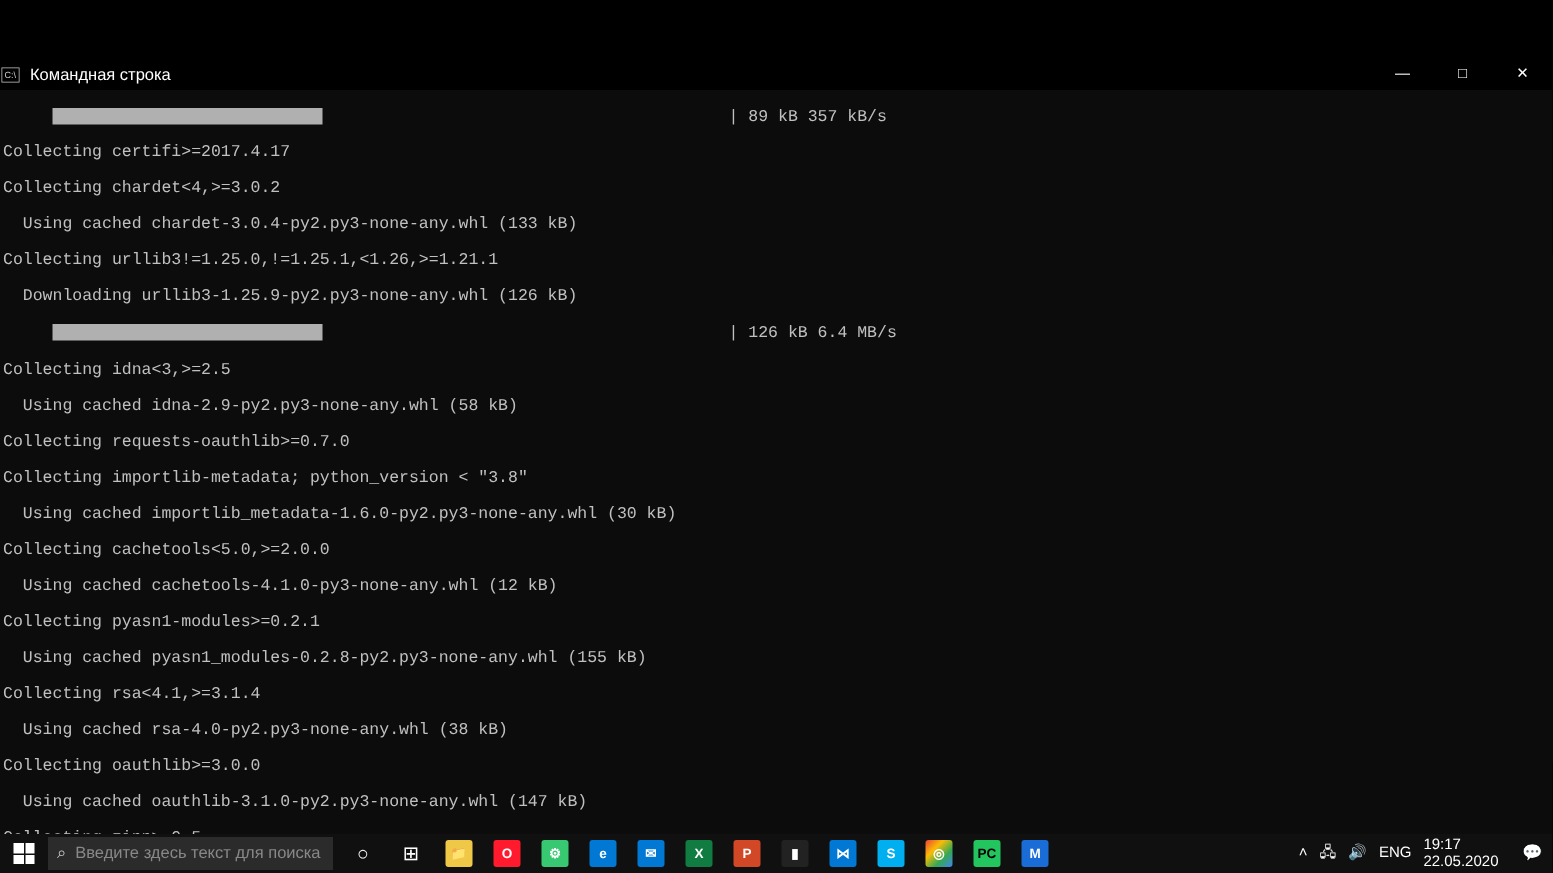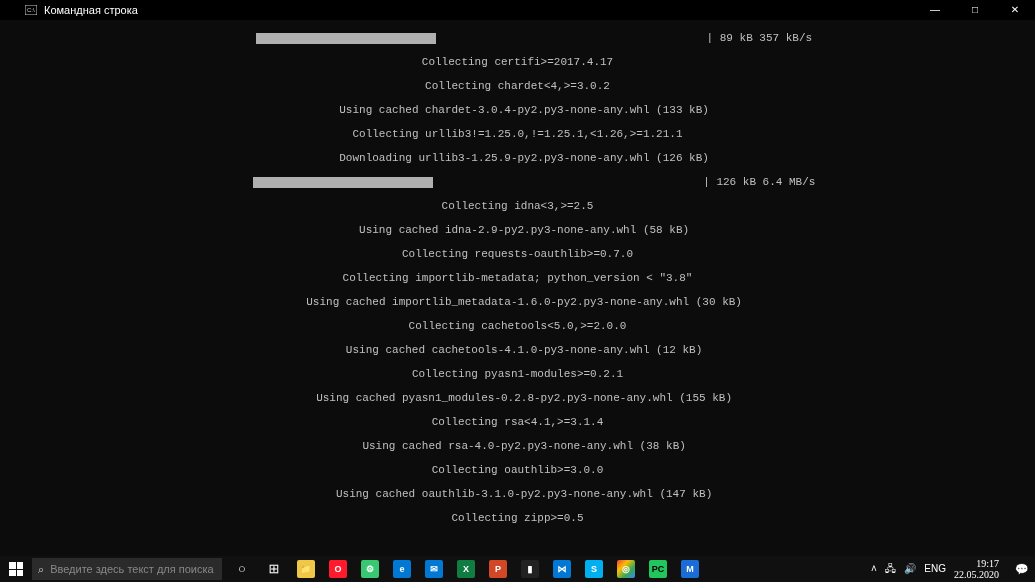--- a/index.html
+++ b/index.html
@@ -16,51 +16,52 @@
 .window {
   width: 1035px; height: 556px;
   background: #0c0c0c;
   position: relative;
 }
 .titlebar {
   height: 20px;
   background: #000;
   display: flex;
   align-items: center;
-  padding-left: 24px;
+  padding-left: 0;
   color: #fff;
   font-family: 'Segoe UI', sans-serif;
   font-size: 11px;
+  margin-top: 40px;
 }
 .titlebar .icon { width: 14px; height: 14px; margin-right: 6px; display:inline-flex; align-items:center; justify-content:center;}
 .titlebar .spacer { flex: 1; }
 .titlebar .btn { width: 40px; height: 20px; display:flex; align-items:center; justify-content:center; color:#fff; font-size:10px;}
 .terminal {
   padding: 0 2px;
   white-space: pre-wrap;
   word-break: break-all;
   color: #c0c0c0;
 }
-.terminal .line { display:block;text-align:center; }
+.terminal .line { display:block; }
 .progress { background:#b0b0b0; color:#000; display:inline-block; width:180px; height:11px; vertical-align:middle;}
 
 .taskbar {
   position: absolute; bottom:0; left:0; width:1035px; height:26px;
   background: #101010;
   display:flex; align-items:center;
   font-family: 'Segoe UI', sans-serif;
   color:#fff;
 }
 .taskbar .start { width:32px; height:26px; display:flex; align-items:center; justify-content:center;}
 .taskbar .search { height:22px; width:190px; background:#2b2b2b; display:flex; align-items:center; padding:0 6px; font-size:11px; color:#888; margin-right:4px;}
 .taskbar .search .sicon{ margin-right:6px; color:#ccc;}
 .taskbar .tbicon { width:32px; height:26px; display:flex; align-items:center; justify-content:center; font-size:13px;}
 .taskbar .spacer2{ flex:1;}
 .taskbar .tray { display:flex; align-items:center; gap:8px; padding:0 6px; font-size:10px;}
-.taskbar .clock { text-align:right; line-height:11px; font-size:10px; padding-right:4px;font-family:Liberation Serif, serif;}
+.taskbar .clock { line-height:11px; font-size:10px; padding-right:4px;}
 .taskbar .notif { width:26px; height:26px; display:flex; align-items:center; justify-content:center;}
 .winlogo { width:14px; height:14px; display:grid; grid-template-columns:1fr 1fr; grid-template-rows:1fr 1fr; gap:1px;}
 .winlogo div{ background:#fff;}
 .appicon { width:18px; height:18px; border-radius:2px; display:flex; align-items:center; justify-content:center; font-size:9px; font-weight:bold; color:#fff;}
 </style>
 </head>
 <body>
 
 <div class="window">
   <div class="titlebar">

